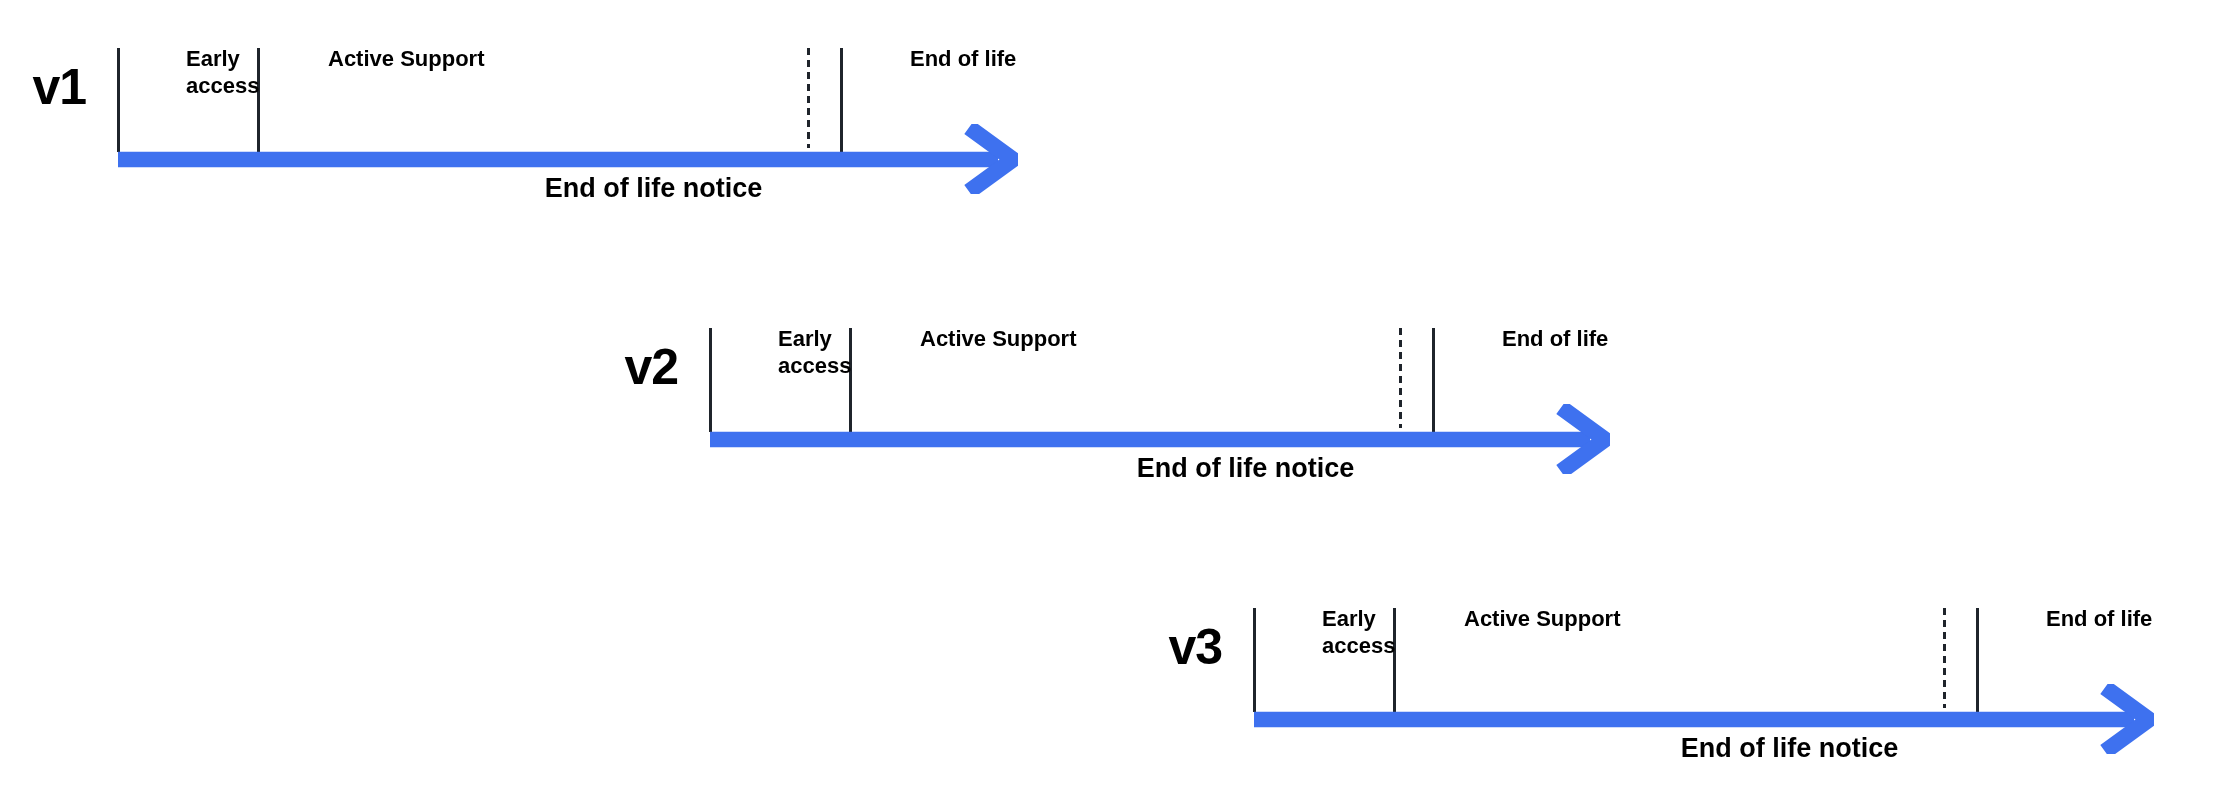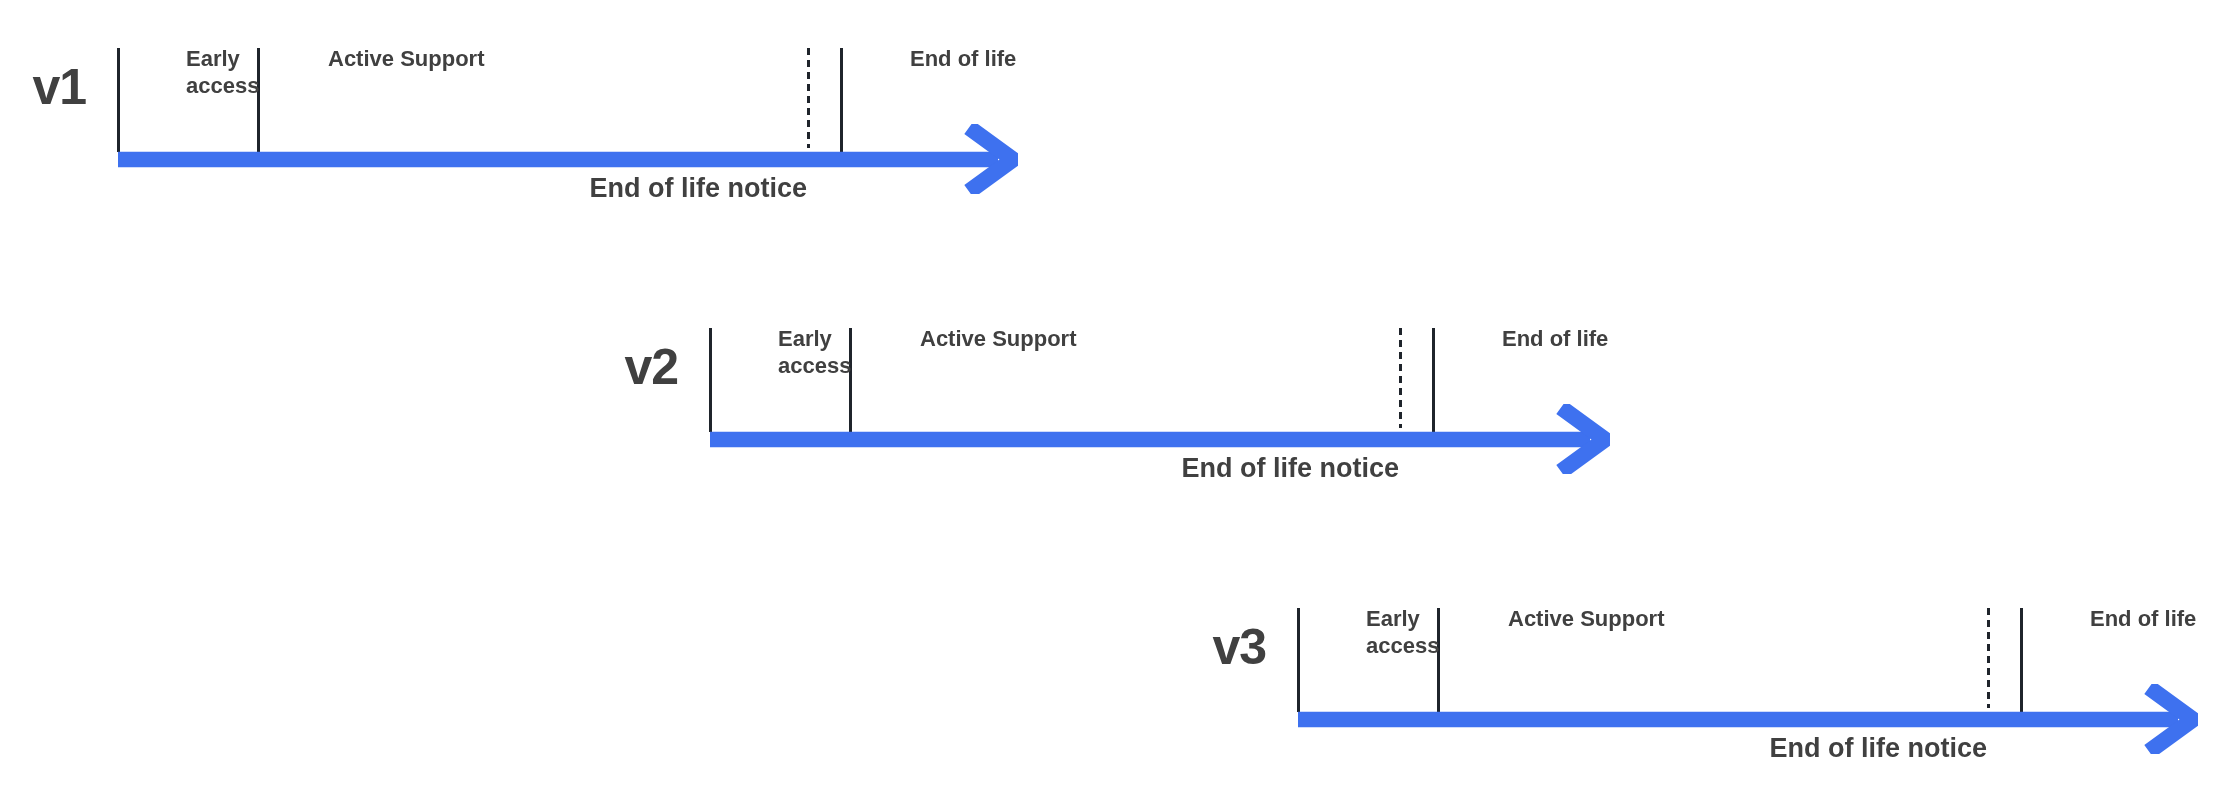--- a/index.html
+++ b/index.html
@@ -1,25 +1,25 @@
 <!DOCTYPE html>
 <html><head>
 <meta charset="utf-8">
 <style>
   html,body { margin:0; padding:0; background:#ffffff; }
   #canvas {
     position:relative; width:2228px; height:812px;
     background:#ffffff; overflow:hidden;
     font-family:"Liberation Sans", sans-serif;
-    font-weight:700; color:#404040;
+    font-weight:700; color:#000000;
   }
   .timeline { position:absolute; width:1015px; height:215px; }
   .t0 { left:0px;    top:0px;   }
   .t1 { left:592px;  top:280px; }
-  .t2 { left:1180px; top:560px;text-decoration:underline; }
+  .t2 { left:1136px; top:560px;text-decoration:underline; }
 
   .version-label {
     position:absolute; left:0; top:62px; width:86px;
     font-size:50px; line-height:1; text-align:right;
     letter-spacing:-1px;
   }
   .tick {
     position:absolute; top:48px; width:3px; height:104px;
     background:#1F242B;
   }
@@ -32,21 +32,21 @@
   }
   .phase-label {
     position:absolute; top:45px;
     font-size:22px; line-height:27px; white-space:pre;margin-left:48px;
   }
   .early-label  { left:138px; }
   .active-label { left:280px; }
   .eol-label    { left:862px; }
   .notice-label {
     position:absolute; left:500px; top:175px; width:307px;
-    font-size:27px; line-height:27px; text-align:right; white-space:nowrap;
+    font-size:27px; line-height:27px; text-align:center; white-space:nowrap;
   }
   .arrow-svg { position:absolute; left:118px; top:124px; width:900px; height:70px; }
 </style>
 </head>
 <body>
 
 <div id="canvas">
 
   <div class="timeline t0">
     <div class="version-label">v1</div>

